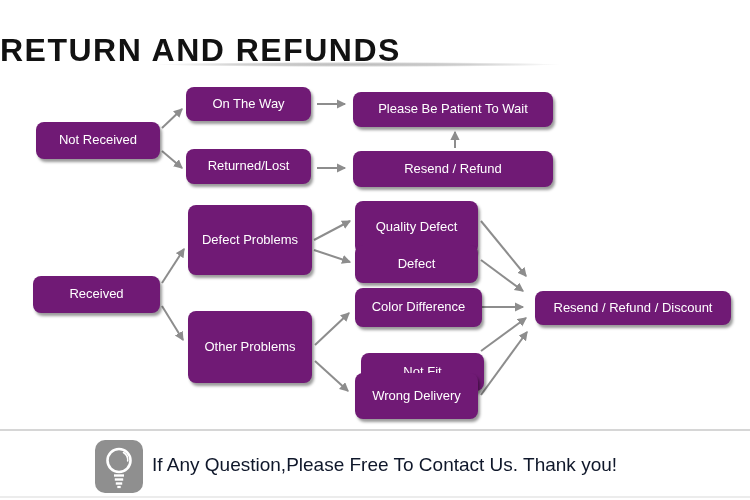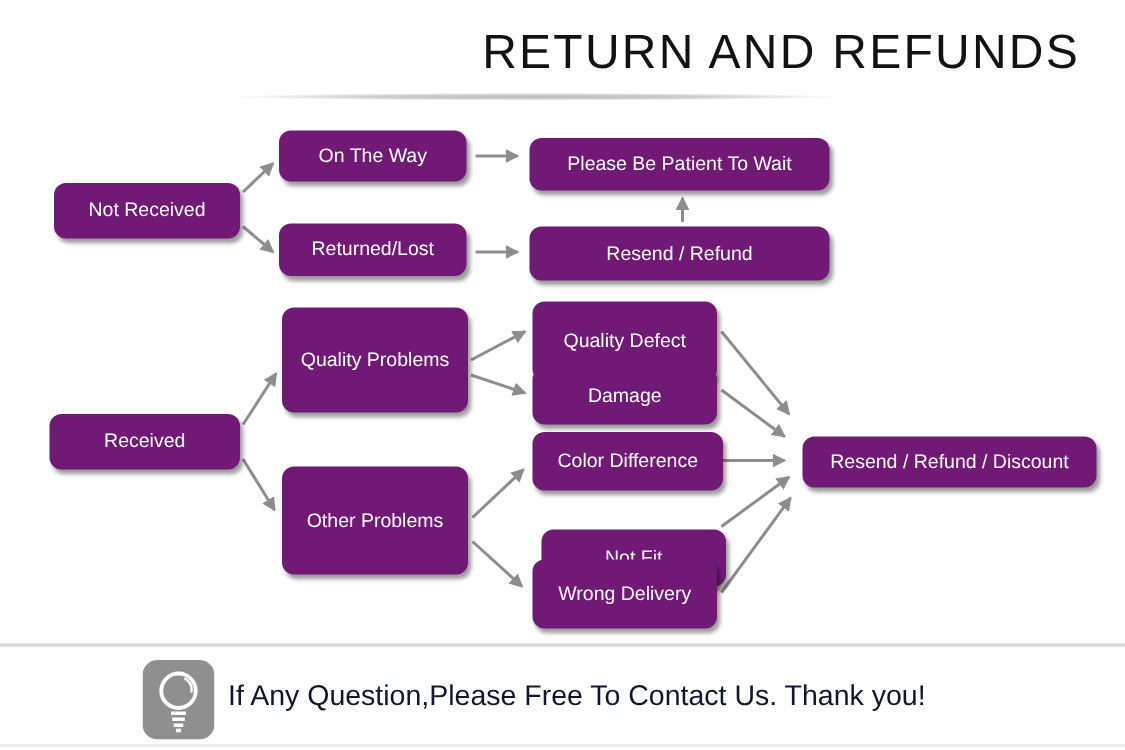--- a/index.html
+++ b/index.html
@@ -2,23 +2,23 @@
 <html><head>
 <meta charset="utf-8">
 <style>
   html,body{margin:0;padding:0;}
   body{
     width:750px;height:500px;position:relative;overflow:hidden;
     background:#ffffff;
     font-family:"Liberation Sans","DejaVu Sans",sans-serif;
   }
   .page-title{
-    position:absolute;top:16px;left:0;width:720px;
-    text-align:right;
-    font-size:32px;font-weight:400;letter-spacing:1.5px;
+    position:absolute;top:32px;left:0;width:720px;
+    text-align:left;
+    font-size:32px;font-weight:700;letter-spacing:1.5px;
     color:#121212;
   }
   .title-divider{
     position:absolute;left:155px;top:62px;width:405px;height:5px;
     background:radial-gradient(ellipse 50% 50% at 50% 50%, #bdbdbd 0%, #cecece 55%, rgba(255,255,255,0) 100%);
     border-radius:3px;
   }
   .node{
     position:absolute;
     background:#701a75;
@@ -90,24 +90,24 @@
     <line x1="481" y1="351" x2="526" y2="318" stroke="#8d8d8d" stroke-width="2" marker-end="url(#ah)"></line>
     <line x1="481" y1="395" x2="527" y2="332" stroke="#8d8d8d" stroke-width="2" marker-end="url(#ah)"></line>
   </svg>
 
 <div class="node" id="n-not-received">Not Received</div>
 <div class="node" id="n-on-the-way">On The Way</div>
 <div class="node" id="n-returned-lost">Returned/Lost</div>
 <div class="node" id="n-please-wait">Please Be Patient To Wait</div>
 <div class="node" id="n-resend-refund">Resend / Refund</div>
 <div class="node" id="n-received">Received</div>
-<div class="node" id="n-quality-problems">Quality Problems</div>
+<div class="node" id="n-quality-problems">Defect Problems</div>
 <div class="node" id="n-other-problems">Other Problems</div>
 <div class="node" id="n-quality-defect">Quality Defect</div>
-<div class="node" id="n-damage">Damage</div>
+<div class="node" id="n-damage">Defect</div>
 <div class="node" id="n-color-difference">Color Difference</div>
 <div class="node" id="n-not-fit">Not Fit</div>
 <div class="node" id="n-wrong-delivery">Wrong Delivery</div>
 <div class="node" id="n-final">Resend / Refund / Discount</div>
 
 <div class="footer-divider-top"></div>
 
 <svg class="footer-icon" width="48" height="53" viewBox="0 0 48 53" xmlns="http://www.w3.org/2000/svg">
   <rect x="0" y="0" width="48" height="53" rx="10" fill="#8f8f8f"></rect>
   <circle cx="24" cy="20.5" r="11.5" fill="none" stroke="#ffffff" stroke-width="2.6"></circle>

